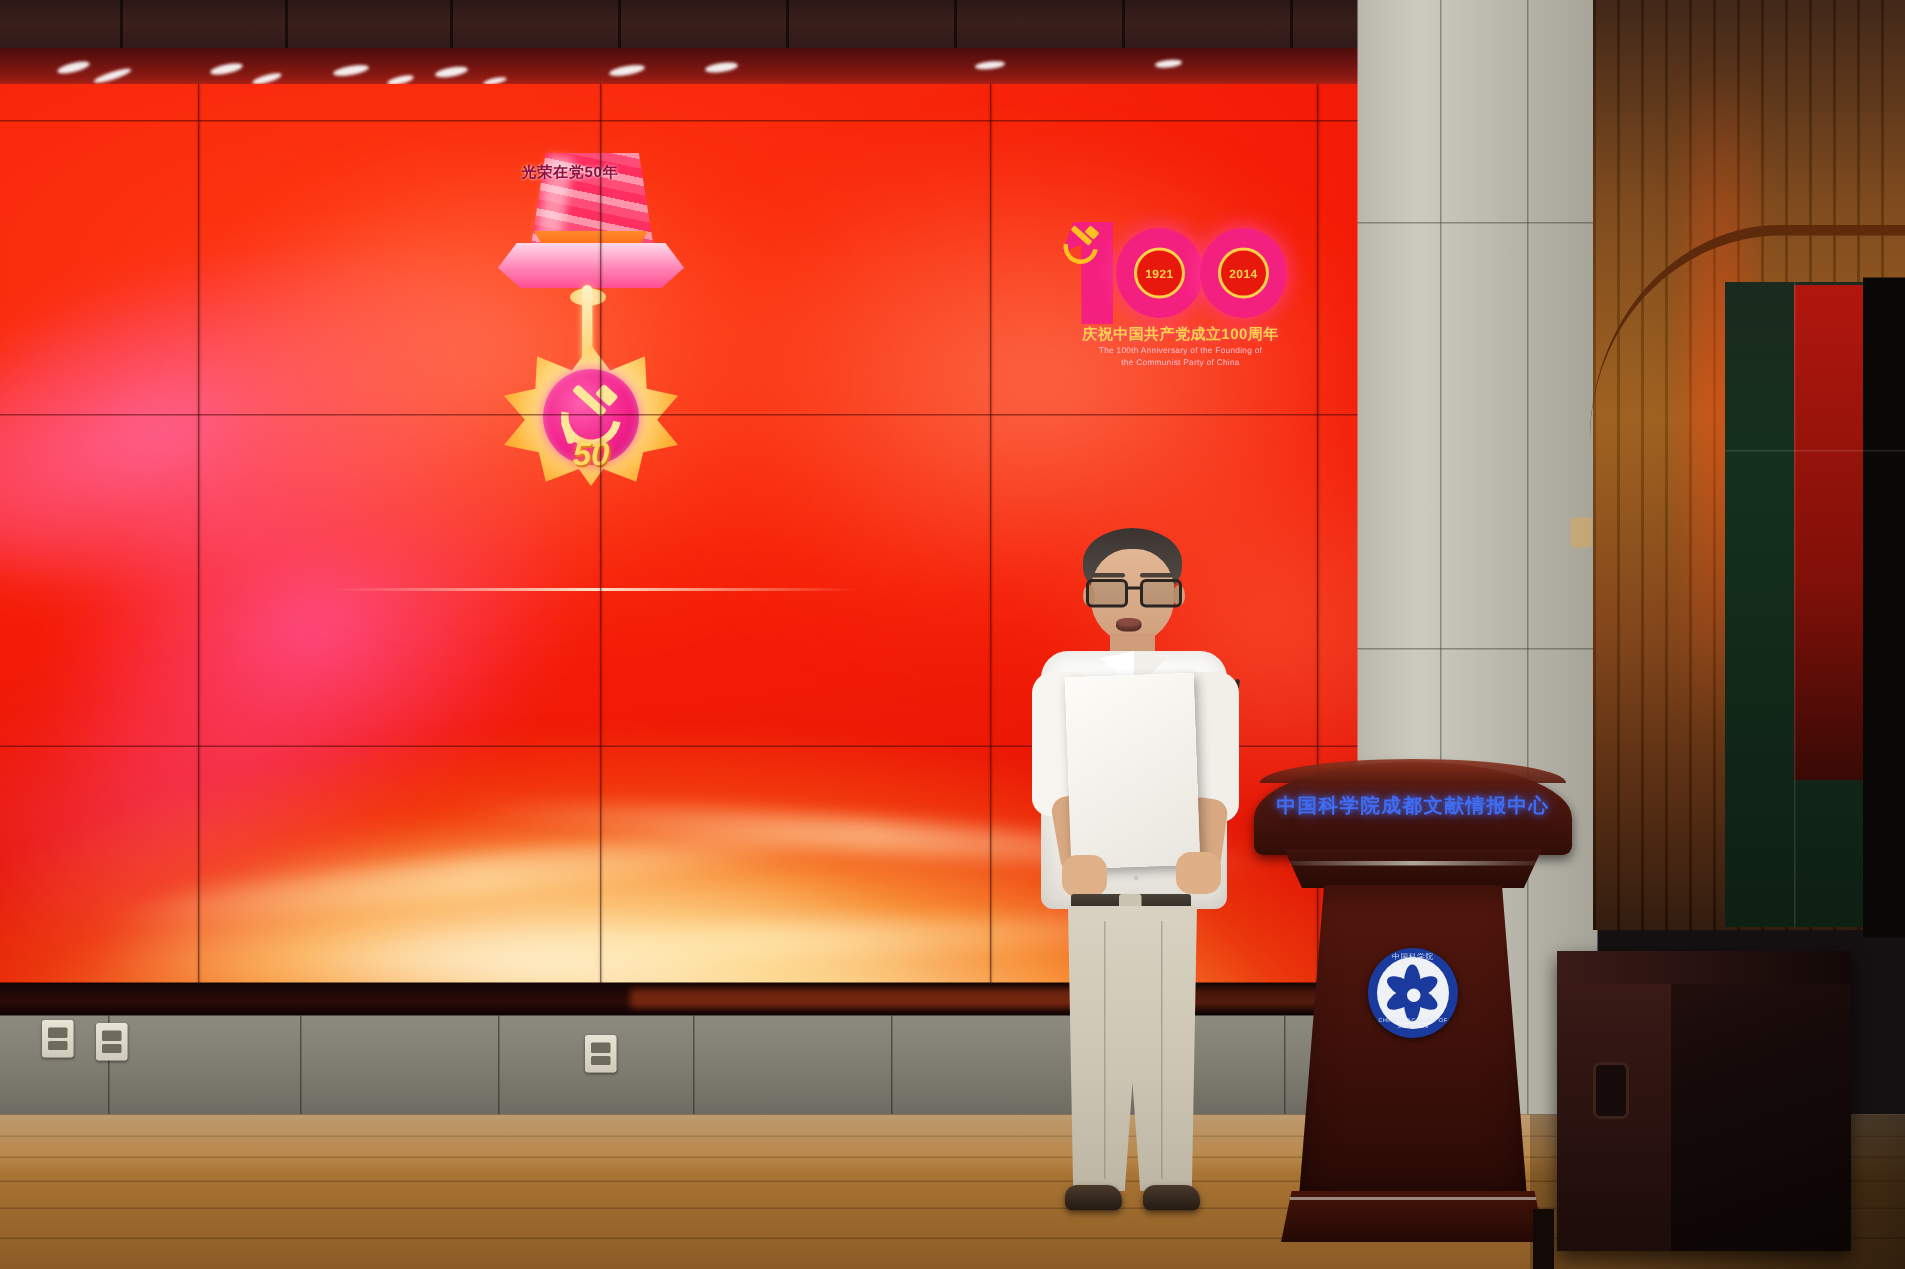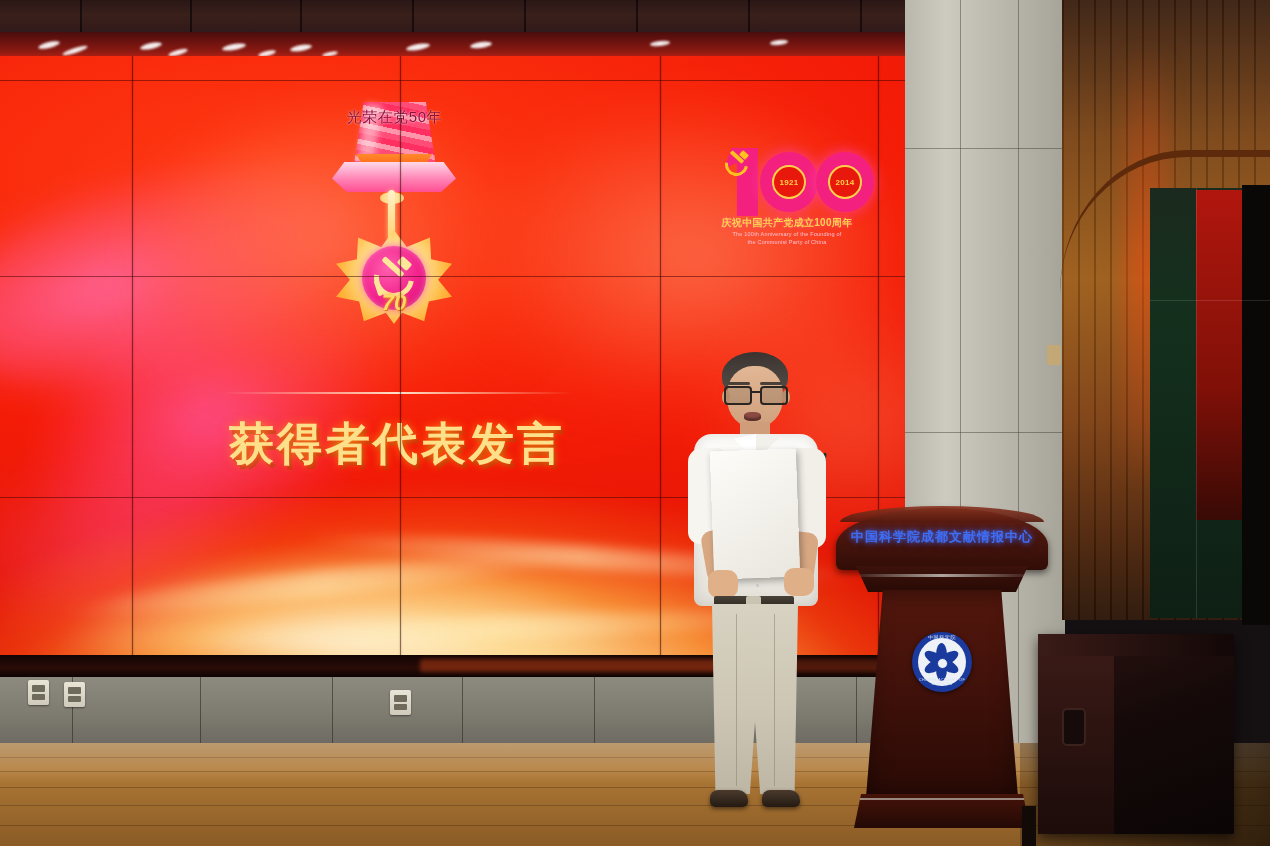--- a/index.html
+++ b/index.html
@@ -52,22 +52,22 @@
   .ribbon{position:absolute;left:34px;top:0;width:84px;height:64px;
     background:repeating-linear-gradient(12deg,#ff4f7e 0 6px,#ff9ab4 6px 11px,#ff2f66 11px 17px);
     opacity:.95;clip-path:polygon(14% 0,88% 0,100% 100%,2% 100%);filter:blur(.4px);}
   .ribbon-hi{position:absolute;left:44px;top:2px;width:16px;height:58px;background:rgba(255,255,255,.45);filter:blur(3px);transform:rotate(9deg);}
   .ribbon-tip{position:absolute;left:38px;top:52px;width:76px;height:16px;
     background:linear-gradient(180deg,#ff8a2a,#ff5a12);clip-path:polygon(0 0,100% 0,88% 100%,12% 100%);}
   .banner{position:absolute;left:14px;top:60px;width:124px;height:30px;
     background:linear-gradient(180deg,#ffd9ea,#ff7fb2 60%,#ff4f92);
     clip-path:polygon(10% 0,90% 0,100% 55%,88% 100%,12% 100%,0 55%);
     box-shadow:0 0 6px rgba(255,140,190,.8);}
-  .banner-txt{position:absolute;left:0;top:6px;width:124px;text-align:right;
-    color:#8e1040;font-size:15px;font-weight:normal;letter-spacing:.5px;
+  .banner-txt{position:absolute;left:0;top:6px;width:124px;text-align:center;
+    color:#8e1040;font-size:10px;font-weight:bold;letter-spacing:.5px;
     text-shadow:0 0 2px rgba(255,255,255,.9);}
   .chain{position:absolute;left:70px;top:88px;width:7px;height:52px;
     background:linear-gradient(180deg,#fff2c8,#ffd070);border-radius:4px;box-shadow:0 0 5px rgba(255,215,130,.9);}
   .chain-bead{position:absolute;left:62px;top:90px;width:24px;height:12px;border-radius:50%;
     background:radial-gradient(circle,#fff6d6,#ffc95e);filter:blur(.4px);}
   .star{position:absolute;left:18px;top:128px;width:116px;height:94px;
     background:radial-gradient(circle at 50% 45%,#fff6cf 0%,#ffe08a 40%,#ffb43c 70%,#ff8e18 100%);
     clip-path:polygon(50% 0%,61% 18%,81% 8%,82% 31%,100% 36%,88% 53%,100% 71%,80% 76%,
       76% 97%,57% 88%,50% 100%,43% 88%,24% 97%,20% 76%,0 71%,12% 53%,0 36%,18% 31%,19% 8%,39% 18%);
     box-shadow:0 0 12px rgba(255,190,90,.8);}
@@ -79,21 +79,21 @@
     border-radius:50%;border-right-color:transparent;border-top-color:transparent;transform:rotate(-35deg);}
   .hs .handle{position:absolute;left:4px;top:26px;width:5px;height:16px;background:#ffe79a;transform:rotate(-18deg);border-radius:2px;}
   .hs .hammer-h{position:absolute;left:8px;top:10px;width:26px;height:6px;background:#ffe79a;transform:rotate(42deg);border-radius:2px;}
   .hs .hammer-head{position:absolute;left:26px;top:5px;width:13px;height:9px;background:#ffe79a;transform:rotate(42deg);border-radius:2px;}
   .fifty{position:absolute;left:40px;top:188px;width:72px;text-align:center;
     font-size:22px;font-weight:bold;font-style:italic;color:#ffd966;
     text-shadow:0 0 5px rgba(255,140,40,.95),1px 1px 0 #d4741a;}
 
   
   .logo100{position:absolute;left:702px;top:88px;width:170px;height:110px;}
-  .l100-body{position:absolute;left:16px;top:0;width:170px;height:78px;}
+  .l100-body{position:absolute;left:0;top:0;width:170px;height:78px;}
   .l100-1{position:absolute;left:6px;top:4px;width:34px;height:68px;background:#f4207f;
     clip-path:polygon(22% 0,100% 0,100% 100%,38% 100%,38% 22%,0 30%);
     box-shadow:0 0 14px rgba(255,60,150,.95);}
   .l100-o{position:absolute;top:8px;width:58px;height:60px;border-radius:50%;
     background:#f4207f;box-shadow:0 0 14px rgba(255,60,150,.95);}
   .l100-o .hole{position:absolute;left:50%;top:50%;transform:translate(-50%,-50%);
     width:30px;height:30px;border-radius:50%;background:#e8180c;border:2px solid #ffd24a;
     display:flex;align-items:center;justify-content:center;}
   .l100-o .yr{font-size:8px;color:#ffd24a;font-weight:bold;letter-spacing:.3px;}
   .emblem-sm{position:absolute;left:6px;top:6px;width:26px;height:26px;}
@@ -324,21 +324,21 @@
       <div class="chain-bead"></div>
       <div class="chain"></div>
       <div class="star"></div>
       <div class="disc"></div>
       <div class="hs">
         <span class="sickle"></span>
           <span class="handle"></span>
         <span class="hammer-h"></span>
           <span class="hammer-head"></span>
       </div>
-      <div class="fifty">70</div>
+      <div class="fifty">50</div>
     </div>
 
     <div class="logo100">
       <div class="l100-body">
         <div class="l100-1"></div>
         <div class="emblem-sm">
           <span class="s"></span>
             <span class="hh"></span>
             <span class="hd"></span>
         </div>
@@ -354,21 +354,20 @@
         </div>
       </div>
       <div class="l100-cn">庆祝中国共产党成立100周年</div>
       <div class="l100-en">
         <span>The 100th Anniversary of the Founding of</span><br>
         <span>the Communist Party of China</span>
       </div>
     </div>
 
     <div class="t-rule"></div>
-    <div class="t-sub">获得者代表发言</div>
 
     <div class="seam-v" style="left:132px"></div>
     <div class="seam-v" style="left:400px"></div>
     <div class="seam-v" style="left:660px"></div>
     <div class="seam-v" style="left:878px"></div>
     <div class="seam-h" style="top:24px"></div>
     <div class="seam-h" style="top:220px"></div>
     <div class="seam-h" style="top:441px"></div>
   </div>
 

